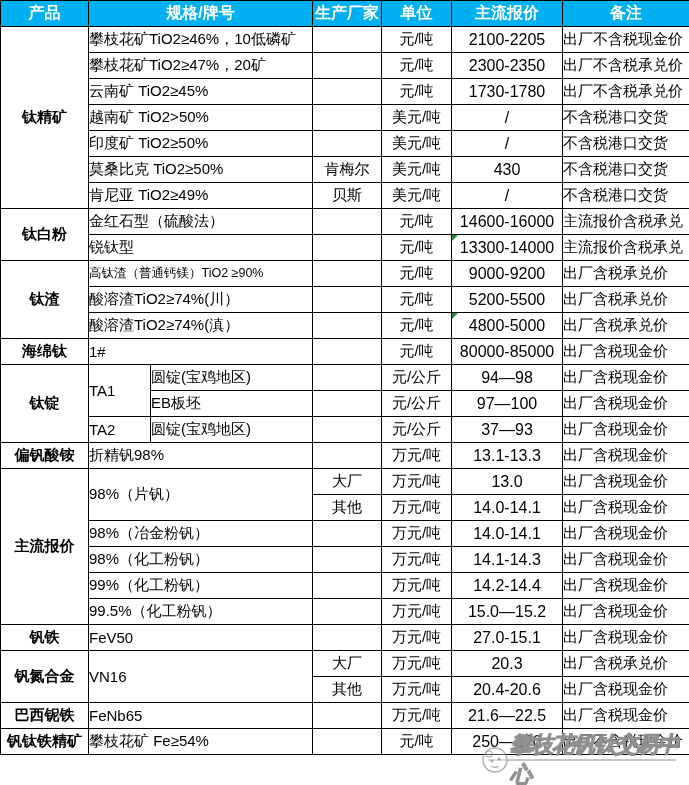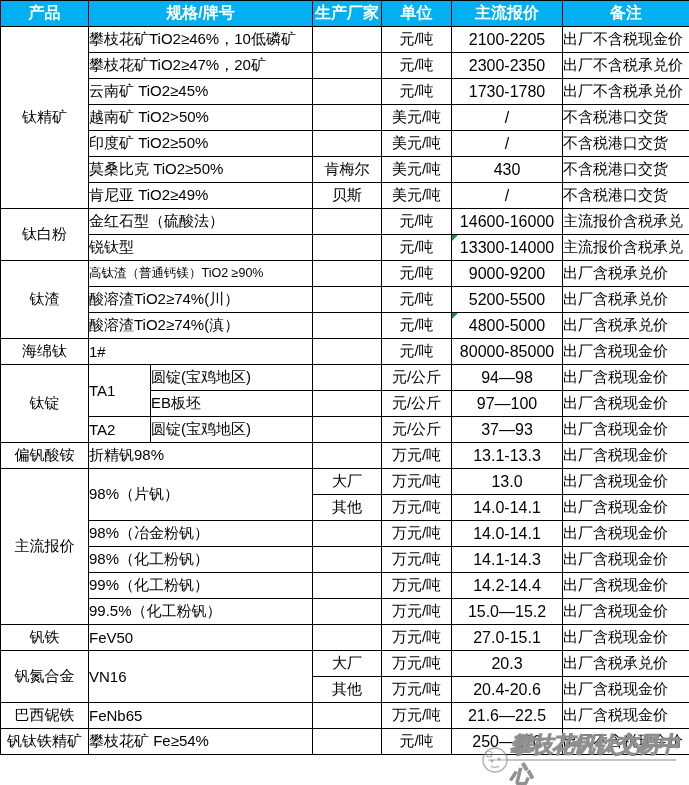--- a/index.html
+++ b/index.html
@@ -34,21 +34,21 @@
     height:26px;font-size:15px;text-align:center;background:#ffffff;
   }
   td.l{text-align:left;padding-left:0;}
   td.sm{font-size:12.5px;margin-left:38px;}
   td.mk{position:relative;}
   td.mk::before{
     content:"";position:absolute;top:0;left:0;width:0;height:0;
     border-top:6px solid var(--marker);border-right:6px solid transparent;
   }
   td[data-name="price-cell"]{font-size:16px;}
-  td[data-name="product-cell"]{font-size:15px;}
+  td[data-name="product-cell"]{font-size:15px;font-weight:bold;}
   
   .watermark{
     position:absolute;left:480px;top:740px;width:200px;height:40px;
     display:flex;align-items:center;pointer-events:none;font-style:italic;
   }
   .wm-line{
     position:absolute;left:8px;right:4px;top:19px;height:2px;
     background:rgba(150,150,150,0.55);
   }
   .wm-logo{width:30px;height:30px;flex:0 0 auto;opacity:0.75;}

